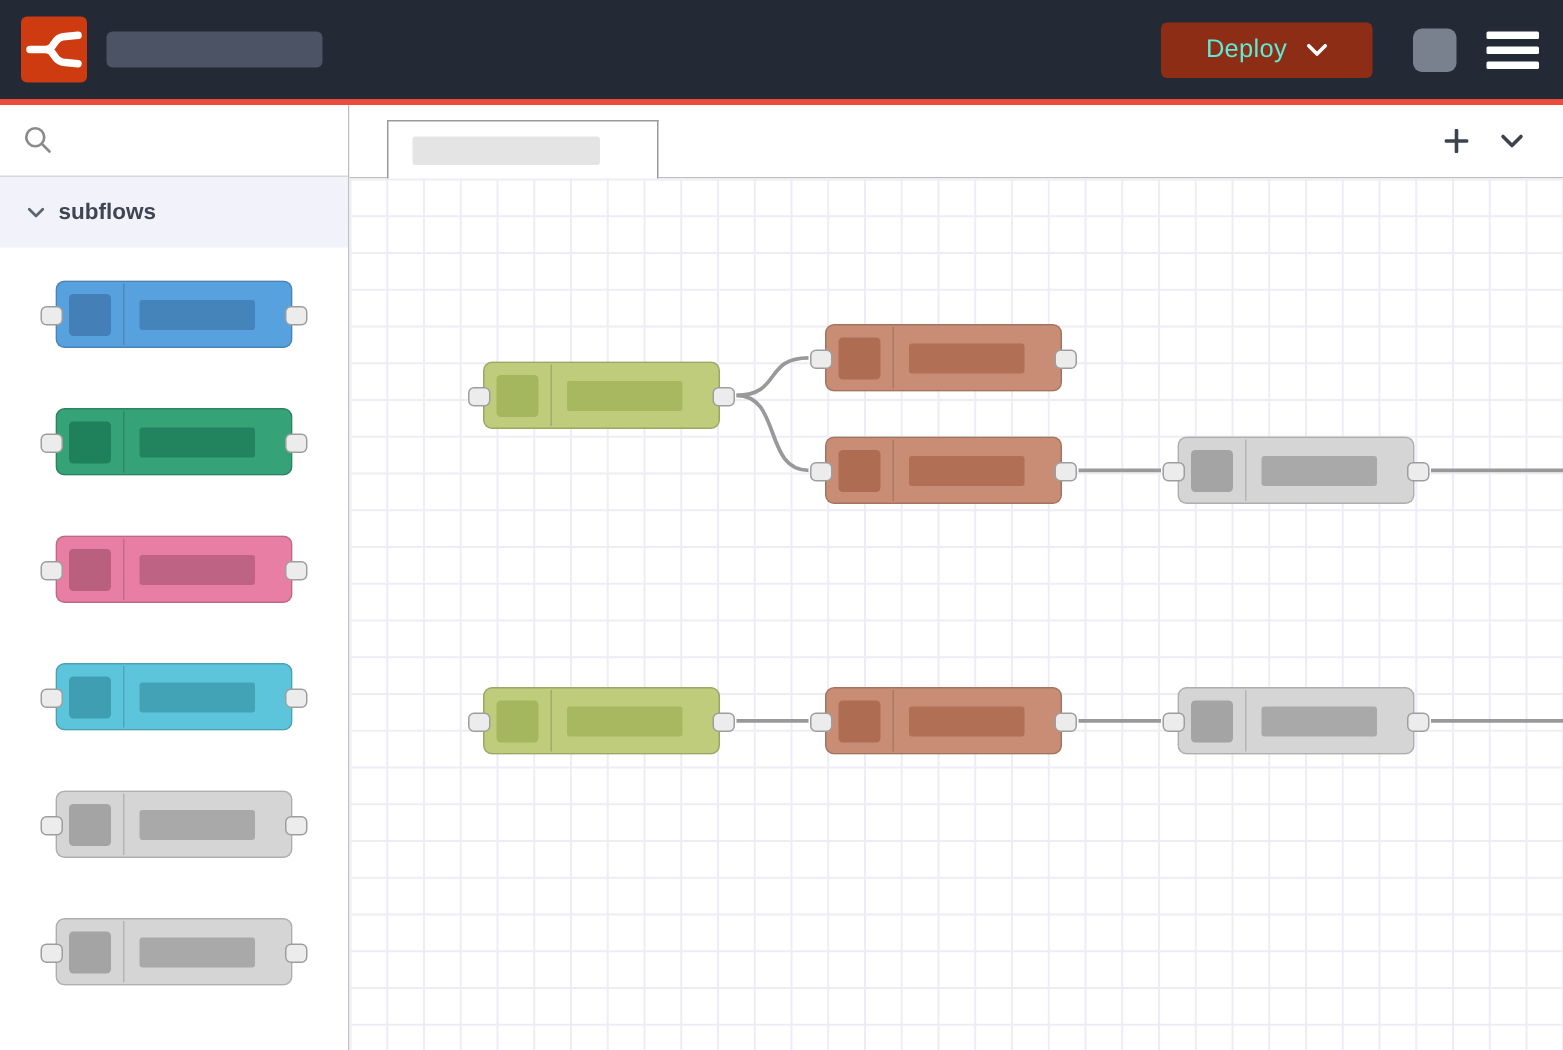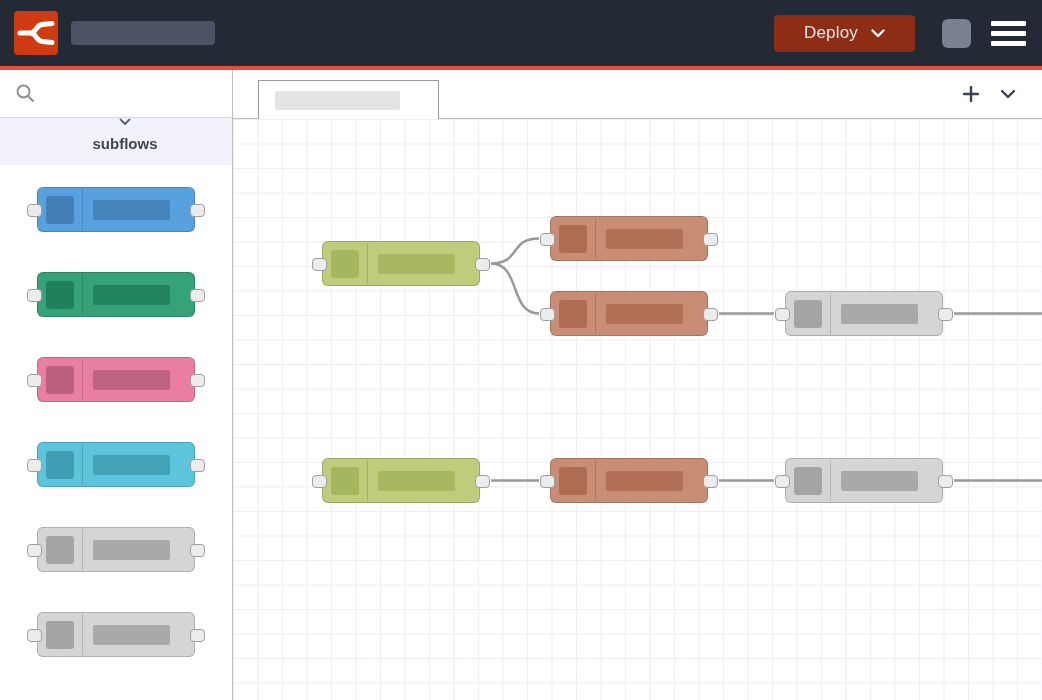--- a/index.html
+++ b/index.html
@@ -4,36 +4,36 @@
 <style>
   * { margin:0; padding:0; box-sizing:border-box; }
   html,body { font-family:"Liberation Sans", sans-serif; }
   #app { width:1042px; height:700px; overflow:hidden; background:#fff; position:relative; }
 
   
   #header { height:66px; background:#242936; display:flex; align-items:center; padding:0 16px 0 14px; }
   #logo { width:44px; height:44px; background:#CE3B10; border-radius:4px; display:flex; align-items:center; justify-content:center; flex:0 0 auto; }
   #title-ph { width:144px; height:24px; background:#4C5365; border-radius:4px; margin-left:13px; }
   #header-spacer { flex:1; }
-  #deploy-btn { height:37px; width:141px; background:#8E2D16; border:none; border-radius:4px; color:#e5e5e5;
+  #deploy-btn { height:37px; width:141px; background:#8E2D16; border:none; border-radius:4px; color:#5eead4;
     display:flex; align-items:center; justify-content:center; gap:13px; font-family:inherit; cursor:pointer; }
   #deploy-btn span { font-size:17px; font-weight:500; letter-spacing:.2px; }
   #avatar { width:29px; height:29px; border-radius:6px; background:#79818F; margin-left:27px; }
   #hamburger { margin-left:20px; background:none; border:none; cursor:pointer; display:flex; flex-direction:column; gap:5px; padding:2px 0; }
   #hamburger span { display:block; width:35px; height:5px; background:#fff; border-radius:1px; }
   #accent-line { height:4px; background:#EA4B3C; }
 
   
   #main { display:flex; height:630px; }
   #palette { width:233px; border-right:1px solid #BFBFBF; background:#fff; flex:0 0 auto; }
   #workspace { flex:1; position:relative; }
 
   
   #search-row { height:48px; display:flex; align-items:center; padding-left:16px; border-bottom:1px solid #D8D8D8; cursor:text; }
-  #category-row { height:47px; background:#F2F3FA; display:flex; align-items:center; padding-left:18px; gap:9px; cursor:pointer;flex-direction:column; }
+  #category-row { height:47px; background:#F2F3FA; display:flex; align-items:center; padding-left:18px; gap:9px; cursor:pointer; }
   #category-label { font-size:15px; font-weight:600; color:#3F4651; }
   #palette-nodes { padding-top:22px; }
   .pnode-wrap { width:158px; margin:0 auto 40px auto; }
 
   
   .node { position:relative; width:158px; height:45px; border:1px solid rgba(0,0,0,.18); border-radius:6px; cursor:move; }
   .nicon { position:absolute; left:8px; top:8px; width:28px; height:28px; border-radius:3px; }
   .nsep { position:absolute; left:44px; top:1px; bottom:1px; width:1px; background:rgba(0,0,0,.15); }
   .nlabel { position:absolute; left:55px; top:12px; width:77px; height:20px; border-radius:2px; opacity:.9; }
   .port { position:absolute; width:15px; height:13px; top:16px; background:#ECECEC; border:1px solid #9E9E9E; border-radius:4px; cursor:crosshair; }

